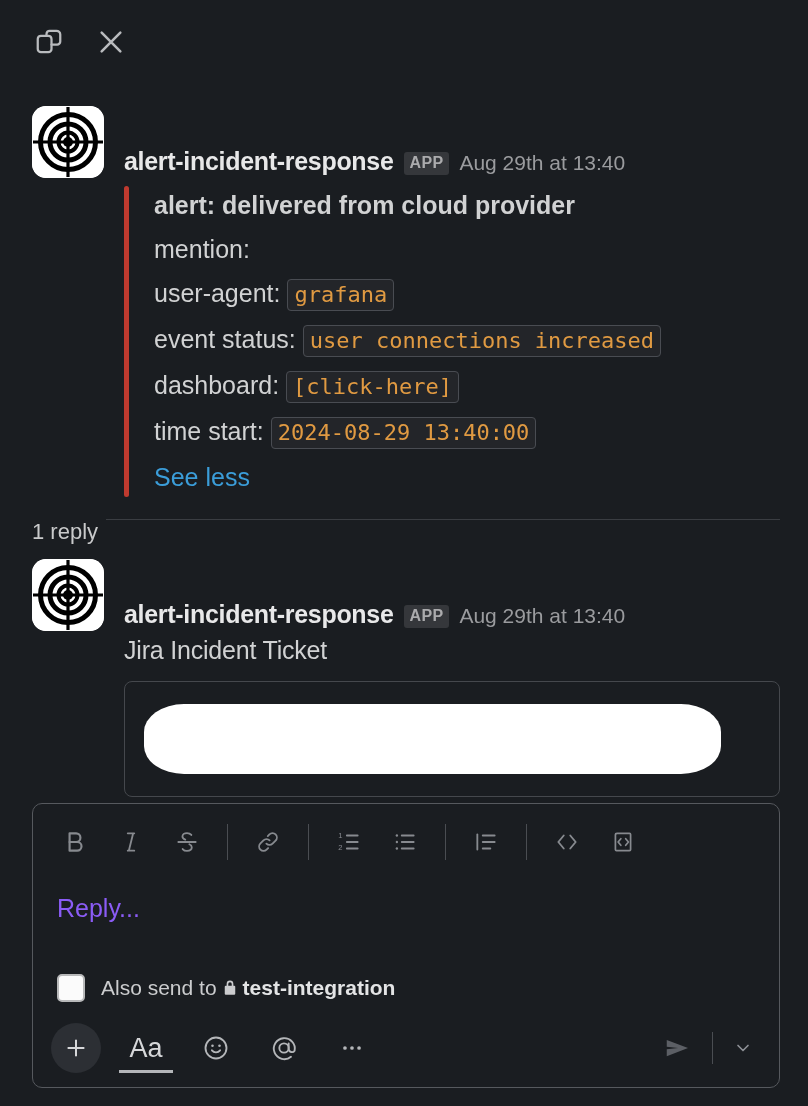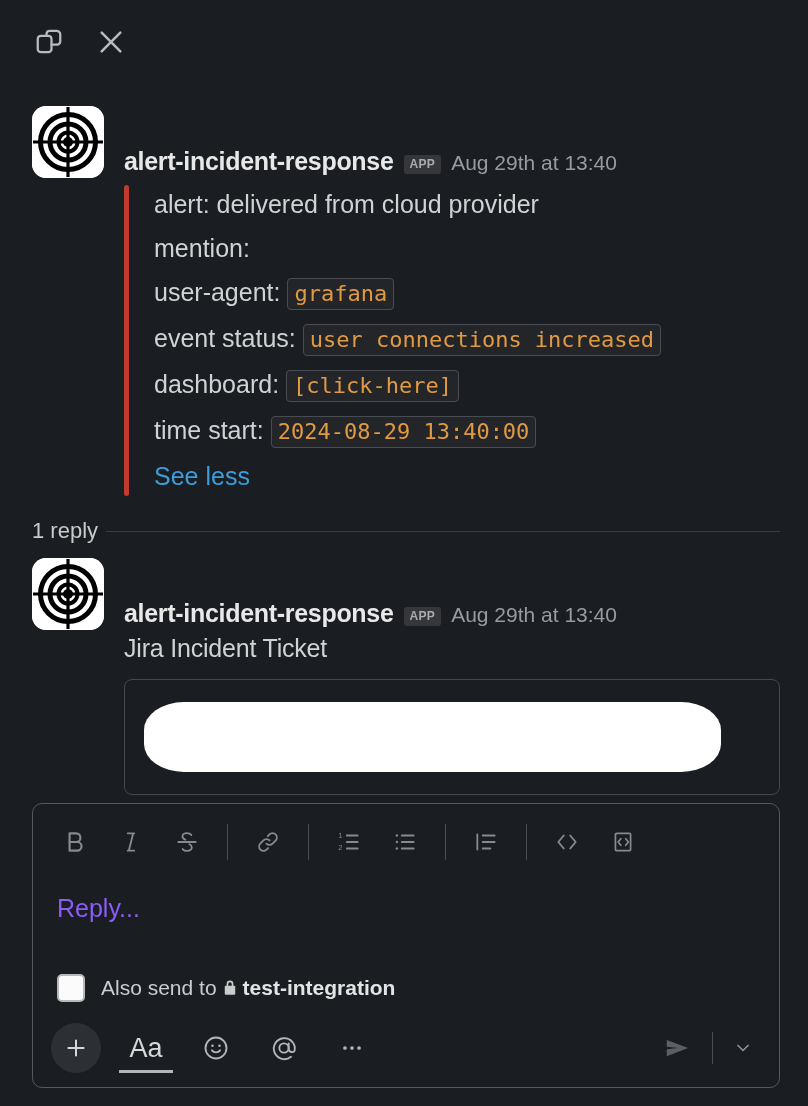--- a/index.html
+++ b/index.html
@@ -75,21 +75,21 @@
     line-height: 1;
     padding-top: 4px;
   }
   .msg-author {
     font-size: 25px;
     font-weight: 700;
     color: #e8e8e9;
     letter-spacing: -0.3px;
   }
   .app-badge {
-    font-size: 12px;
+    font-size: 16px;
     font-weight: 700;
     color: #ababad;
     background: #35373b;
     border-radius: 3px;
     padding: 3px 6px 4px 6px;
     letter-spacing: 0.3px;
     position: relative;
     top: -2px;
   }
   .msg-time {
@@ -112,21 +112,21 @@
     border-radius: 3px;
     background: #bf3a2f;
   }
   .attach-line {
     font-size: 25px;
     line-height: 44px;
     color: #d1d2d3;
     white-space: nowrap;
   }
   .attach-line.bold {
-    font-weight: 400;
+    font-weight: 700;
   }
   code.inline-code {
     font-family: "DejaVu Sans Mono", monospace;
     font-size: 22px;
     color: #e09a42;
     background: #232529;
     border: 1px solid #494c52;
     border-radius: 4px;
     padding: 2px 6px 3px 6px;
     white-space: pre;
@@ -134,21 +134,21 @@
   .see-less {
     font-size: 25px;
     line-height: 44px;
     color: #3b9dd9;
     cursor: pointer;
   }
 
   
   .reply-divider {
     display: flex;
-    align-items: center;
+    align-items: flex-start;
     gap: 8px;
     margin: 20px 28px 6px 32px;
   }
   .reply-count {
     font-size: 22px;
     color: #c9cacb;
     white-space: nowrap;
   }
   .divider-rule {
     flex: 1;

